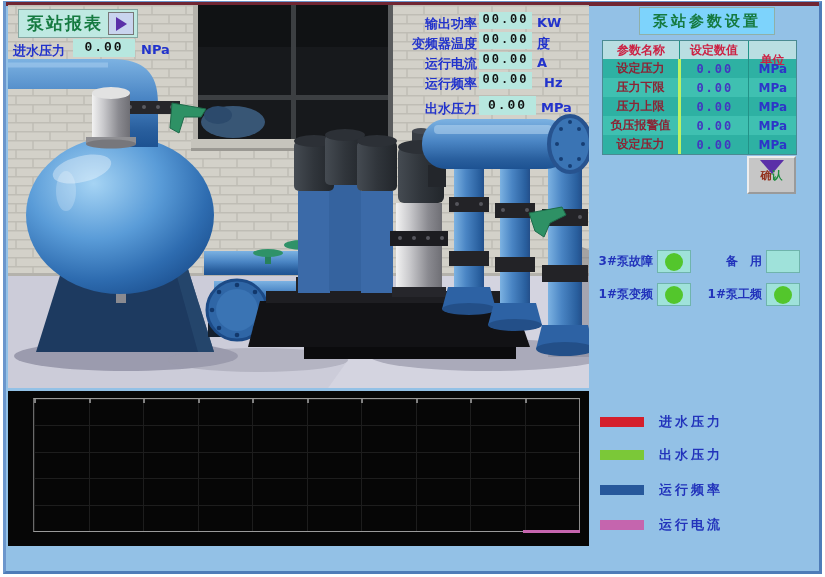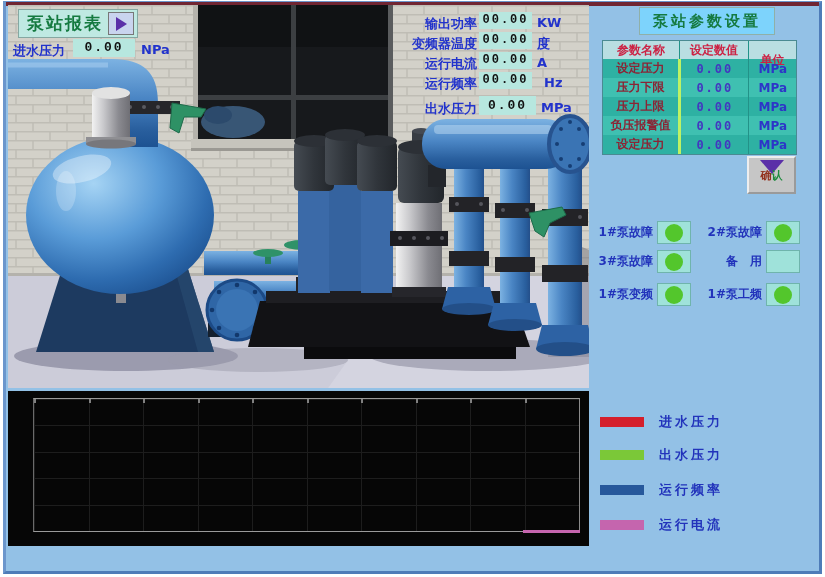--- a/index.html
+++ b/index.html
@@ -312,30 +312,20 @@
       <div class="cell c-val">0.00</div>
       <div class="cell c-unit">MPa</div>
     </div>
   </div>
 
   <div id="confirm-btn">
     <span class="tri"></span>
     <span class="clab"><span class="c1">确</span><span class="c2">认</span></span>
   </div>
 
-  <div class="st-row" style="top:221px;">
-    <div class="st-lab l">1#泵故障</div>
-    <div class="st-box">
-        <span class="lamp"></span>
-      </div>
-    <div class="st-lab r">2#泵故障</div>
-    <div class="st-box">
-        <span class="lamp"></span>
-      </div>
-  </div>
   <div class="st-row" style="top:250px;">
     <div class="st-lab l">3#泵故障</div>
     <div class="st-box">
         <span class="lamp"></span>
       </div>
     <div class="st-lab r">备　用</div>
     <div class="st-box"></div>
   </div>
   <div class="st-row" style="top:283px;">
     <div class="st-lab l">1#泵变频</div>

